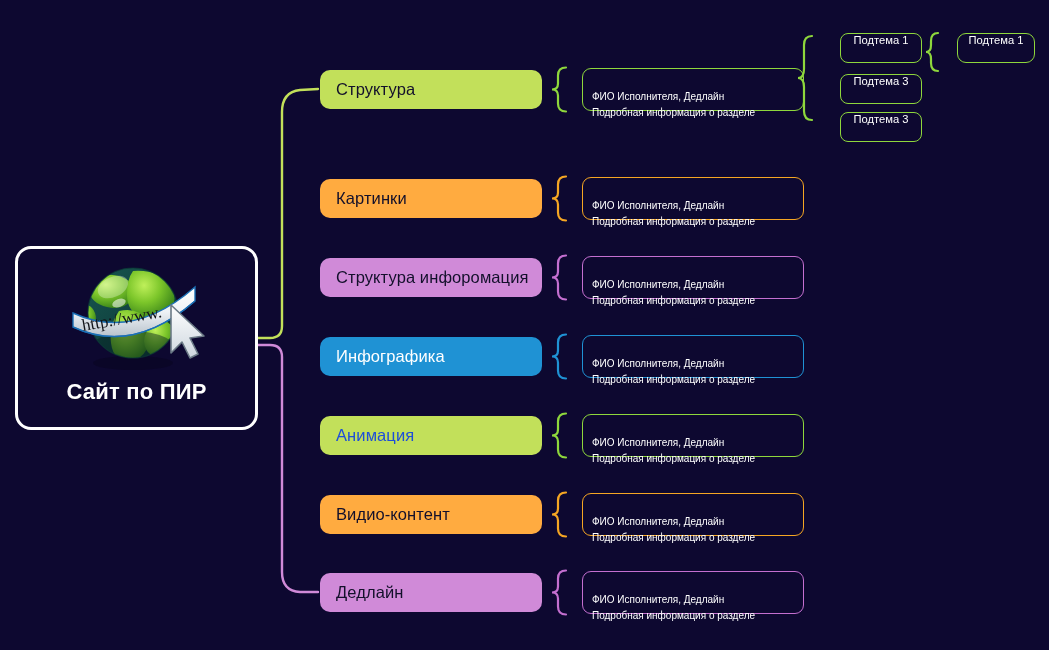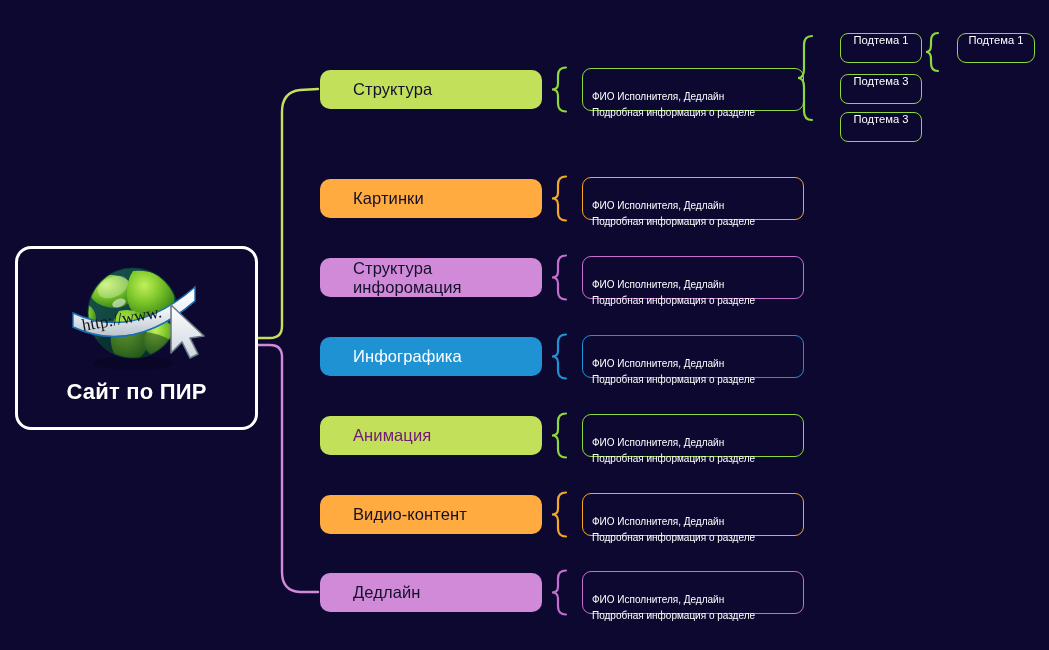--- a/index.html
+++ b/index.html
@@ -61,21 +61,21 @@
   
   .branch-node {
     position: absolute;
     left: 320px;
     width: 222px;
     height: 39px;
     border-radius: 10px;
     display: flex;
     align-items: center;
     box-sizing: border-box;
-    padding-left: 33px;
+    padding-left: 16px;
     font-size: 16.5px;
     letter-spacing: 0.1px;
   }
   .branch-node.dark-text { color: #13102b; }
   .branch-node.light-text { color: #ffffff; }
 
   
   .detail-box {
     position: absolute;
     left: 582px;
@@ -213,21 +213,21 @@
         <div>ФИО Исполнителя, Дедлайн</div>
         <div>Подробная информация о разделе</div>
       </div>
       <div class="branch-node light-text" style="top: 337px; background: rgb(31, 146, 212); color: rgb(255, 255, 255);">
         <span>Инфографика</span>
       </div>
       <div class="detail-box" style="top: 335px; border-color: rgb(31, 146, 212);">
         <div>ФИО Исполнителя, Дедлайн</div>
         <div>Подробная информация о разделе</div>
       </div>
-      <div class="branch-node dark-text" style="top: 416px; background: rgb(194, 224, 90); color: #701a75;">
+      <div class="branch-node dark-text" style="top: 416px; background: rgb(194, 224, 90); color: #1d4ed8;">
         <span>Анимация</span>
       </div>
       <div class="detail-box" style="top: 414px; border-color: rgb(142, 215, 60);">
         <div>ФИО Исполнителя, Дедлайн</div>
         <div>Подробная информация о разделе</div>
       </div>
       <div class="branch-node dark-text" style="top: 495px; background: rgb(255, 171, 64); color: rgb(19, 16, 43);">
         <span>Видио-контент</span>
       </div>
       <div class="detail-box" style="top: 493px; border-color: rgb(245, 166, 35);">

